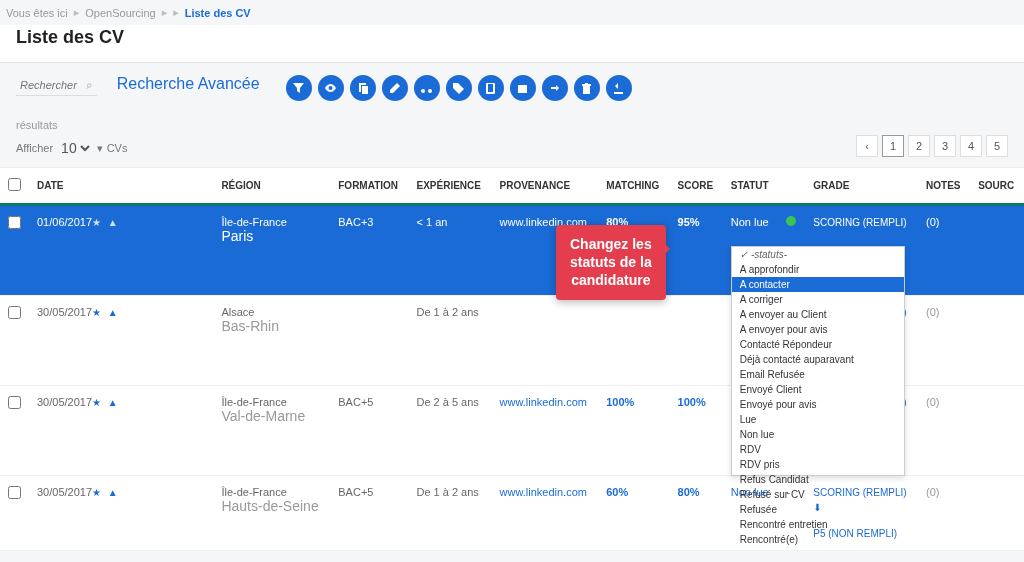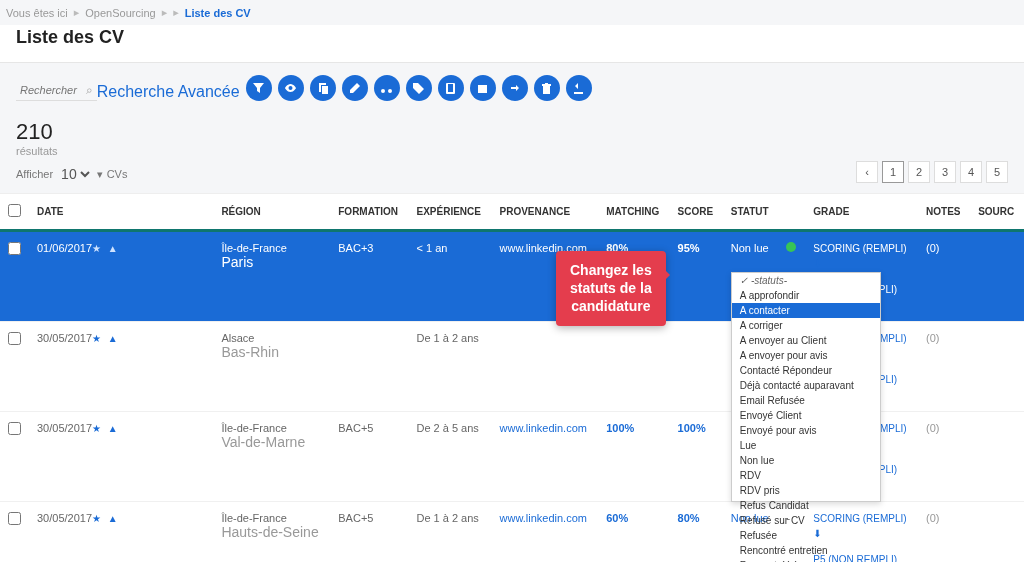--- a/index.html
+++ b/index.html
@@ -9,21 +9,21 @@
   .crumb{padding:6px 6px;font-size:11px;color:#999;display:flex;align-items:center;gap:6px}
   .crumb .sep{color:#bbb}
   .crumb .current{color:#1a6bd6;font-weight:600}
   
   .titlebar{display:flex;justify-content:space-between;align-items:center;padding:2px 16px 14px 16px;background:#fff;border-bottom:1px solid #e6e6e6}
   .titlebar h1{font-size:18px;font-weight:700;color:#222}
   .titlebar .btns{display:flex;gap:8px}
   .btn{border:1px solid #1a6bd6;color:#1a6bd6;background:#fff;padding:5px 14px;font-size:11px;border-radius:2px;cursor:pointer}
   .btn.primary{background:#1a6bd6;color:#fff}
   
-  .toolbar{display:flex;align-items:flex-end;gap:0;padding:12px 16px}
+  .toolbar{display:flex;align-items:flex-start;gap:20px;padding:12px 16px}
   .search{display:flex;align-items:center;gap:6px;border-bottom:1px solid #ddd;padding:3px 4px}
   .search input{border:none;background:transparent;font-size:11px;width:60px;color:#888;font-style:italic}
   .mag{color:#aaa;font-size:12px}
   .adv{color:#1a6bd6;font-size:16px}
   .iconrow{display:flex;gap:6px;margin-left:6px}
   .ico{width:26px;height:26px;border-radius:50%;background:#1a6bd6;display:flex;align-items:center;justify-content:center;cursor:pointer}
   .ico svg{width:13px;height:13px;fill:#fff}
   
   .meta{display:flex;justify-content:space-between;align-items:flex-end;padding:6px 16px 10px 16px}
   .meta .count{font-size:22px;color:#222;font-weight:400}
@@ -44,21 +44,21 @@
   .chk input{cursor:pointer}
   .icons-two{color:#1a6bd6;letter-spacing:2px;font-size:10px}
   .dot{width:10px;height:10px;border-radius:50%;display:inline-block}
   .green{background:#38c456}.orange{background:#f5a623}
   .dl{color:#1a6bd6;display:block;margin-top:2px}
   tr.hl{background:#1a6bd6}
   tr.hl td,tr.hl td .sm,tr.hl td .lk,tr.hl td .pct{color:#fff}
   tr.hl .icons-two{color:#cfe3ff}
   
   .status-wrap{position:relative}
-  .status-dd{position:absolute;top:18px;left:0;width:150px;background:#fff;border:1px solid #ccc;box-shadow:0 2px 6px rgba(0,0,0,.15);z-index:30;color:#333;font-size:10px;max-height:230px;overflow:visible}
+  .status-dd{position:absolute;top:18px;left:0;width:174px;background:#fff;border:1px solid #ccc;box-shadow:0 2px 6px rgba(0,0,0,.15);z-index:30;color:#333;font-size:10px;max-height:230px;overflow:visible}
   .status-dd .opt{padding:2px 8px;cursor:pointer;white-space:nowrap}
   .status-dd .opt.hdr{font-style:italic;color:#666}
   .status-dd .opt.sel{background:#1a6bd6;color:#fff}
   .status-dd .opt.hdr::before{content:"✓ ";}
   
   .callout{position:absolute;background:#e43d4d;color:#fff;padding:10px 14px;border-radius:4px;font-size:14px;font-weight:600;z-index:25;box-shadow:0 2px 8px rgba(0,0,0,.3);text-align:center;line-height:1.3}
   .callout::after{content:"";position:absolute;right:-14px;top:14px;border:10px solid transparent;border-left-color:#e43d4d}
   .grade-cell{color:#1a6bd6;font-size:10px;line-height:1.3}
   .notes-cell{color:#999}
 </style>
@@ -138,21 +138,20 @@
       <div class="ico">
         <svg viewBox="0 0 13 13">
           <path d="M6 1v6L3 4m3 3l3-3M2 10h9v2H2z"></path>
         </svg>
       </div>
     </div>
 </div>
 
 <div class="meta">
   <div>
-    <div class="count">210</div>
     <div class="sub">résultats</div>
     <div class="show">
       <span>Afficher</span>
       <select><option>10</option></select>
       <span>▾</span>
       <span>CVs</span>
     </div>
   </div>
   <div class="pager" id="pager">
       <span class="pg">‹</span>

